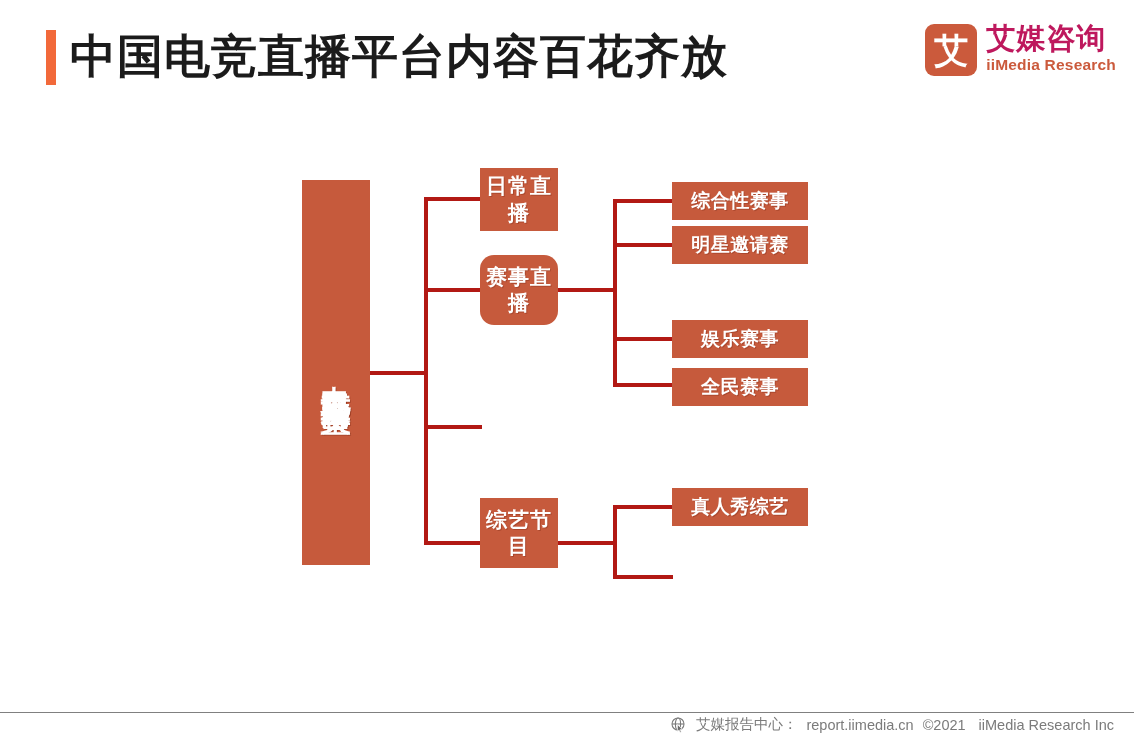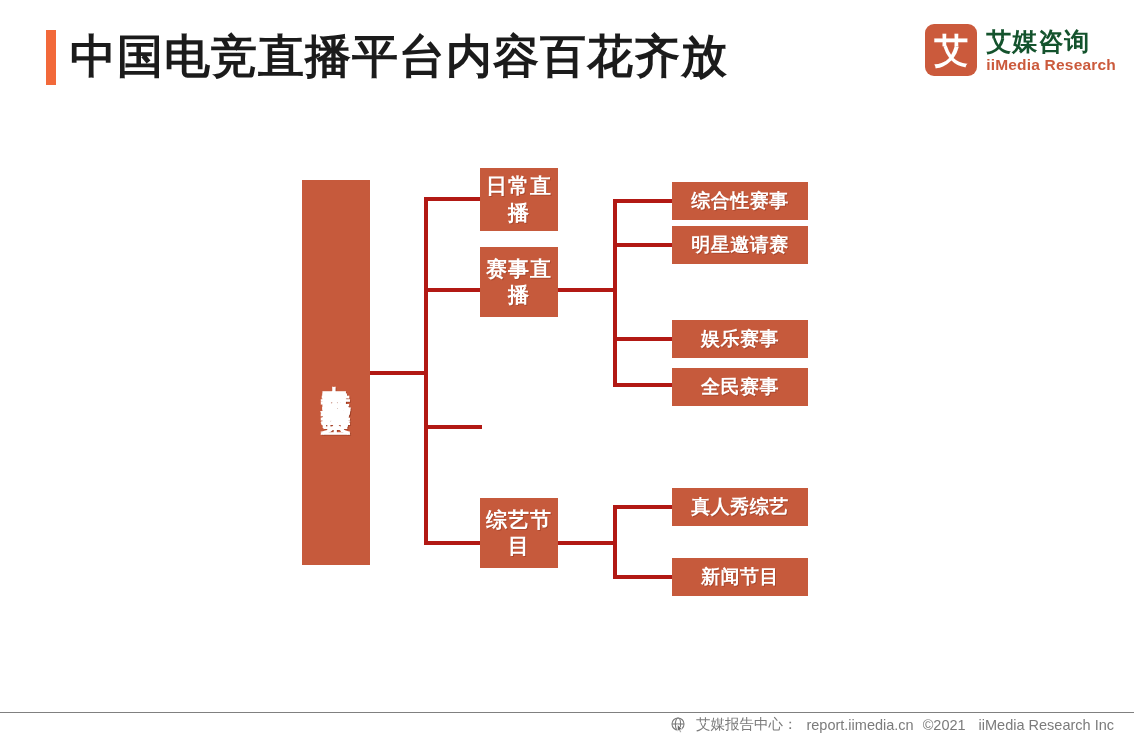--- a/index.html
+++ b/index.html
@@ -61,25 +61,26 @@
     align-items: center;
     justify-content: center;
     line-height: 1;
   }
   #logo-text {
     display: flex;
     flex-direction: column;
     justify-content: center;
   }
   #logo-cn {
-    color: #14532d;
-    font-size: 25px;
+    color: #be185d;
+    font-size: 29px;
     font-weight: 700;
     letter-spacing: 1px;
     line-height: 30px;
+    font-family: Liberation Mono, monospace;
   }
   #logo-en {
     color: #CB5A3C;
     font-size: 15.5px;
     font-weight: 700;
     line-height: 18px;
     letter-spacing: 0.2px;
   }
 
   
@@ -113,21 +114,21 @@
     letter-spacing: 3px;
     line-height: 1.05;
   }
   .node-l2 {
     width: 78px;
     font-size: 21px;
     line-height: 1.25;
     letter-spacing: 1px;
   }
   #node-daily      { left: 480px; top: 168px; height: 63px; }
-  #node-match      { left: 480px; top: 247px; height: 70px; }
+  #node-match      { left: 480px; top: 255px; height: 70px; border-radius: 14px; }
   #node-comment    { left: 480px; top: 395px; height: 66px; }
   #node-variety    { left: 480px; top: 498px; height: 70px; }
 
   .node-l3 {
     left: 672px;
     width: 136px;
     height: 38px;
     font-size: 19px;
     letter-spacing: 0.5px;
   }
@@ -187,21 +188,20 @@
 
     <div class="node node-l2" id="node-daily">日常直播</div>
     <div class="node node-l2" id="node-match">赛事直播</div>
     <div class="node node-l2" id="node-variety">综艺节目</div>
 
     <div class="node node-l3" id="node-comprehensive">综合性赛事</div>
     <div class="node node-l3" id="node-entertain">娱乐赛事</div>
     <div class="node node-l3" id="node-star">明星邀请赛</div>
     <div class="node node-l3" id="node-public">全民赛事</div>
     <div class="node node-l3" id="node-realityshow">真人秀综艺</div>
-    <div class="node node-l3" id="node-news">新闻节目</div>
   </div>
 
   <div style="position:absolute; left:0; top:712px; width:1134px; height:1px; background:#808080;"></div>
 
   <div style="position:absolute; right:20px; top:715px; display:flex; align-items:center; gap:9px;
               font-size:14.5px; color:#7b7b7b; white-space:nowrap;">
     <span style="display:inline-block; width:16px; height:16px;">
       <svg width="16" height="16" viewBox="0 0 16 16">
         <circle cx="7" cy="7" r="6" fill="none" stroke="#7b7b7b" stroke-width="1.1"></circle>
         <ellipse cx="7" cy="7" rx="2.6" ry="6" fill="none" stroke="#7b7b7b" stroke-width="1.1"></ellipse>

